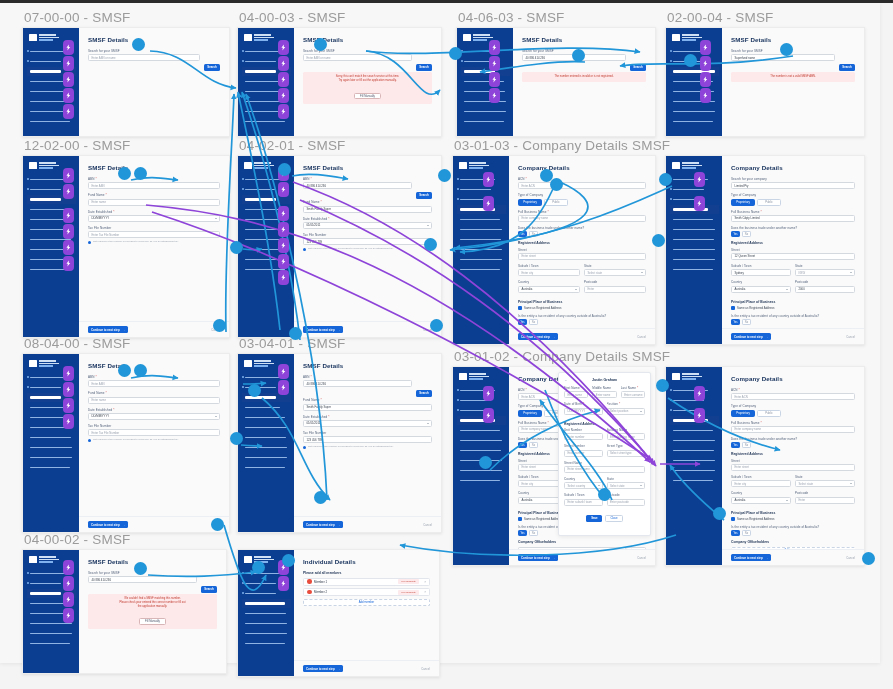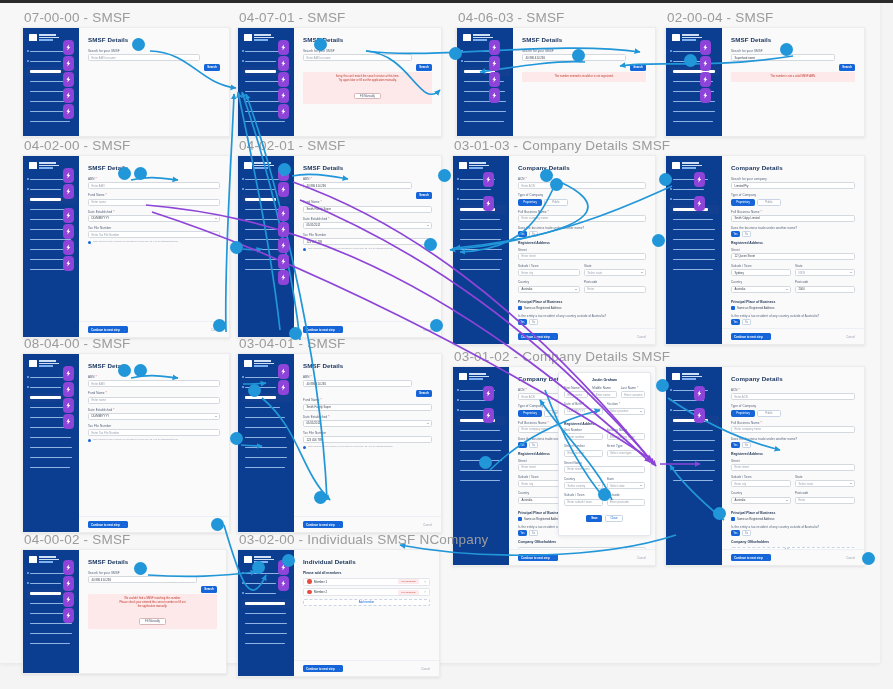--- a/index.html
+++ b/index.html
@@ -300,21 +300,21 @@
             <div class="page-title">SMSF Details</div>
             <div class="fld-label">Search for your SMSF</div>
             <div class="row">
               <div class="input" style="margin-bottom: 4px;">Enter ABN or name</div>
               <div style="flex: 0 0 auto;"><div class="btn-primary" style="flex: 0 0 auto;">Search</div></div>
             </div>
           </div>
         </div>
       </div>
       <div class="frame" style="left: 237px; top: 27px; width: 205px; height: 110px;">
-        <div class="frame-title">04-07-01 - SMSF</div>
+        <div class="frame-title">04-00-03 - SMSF</div>
         <div class="frame-body">
           <div class="sidebar">
             <div class="logo">
               <div class="logo-mark"></div>
               <div class="logo-txt">
                 <div class="logo-l1"></div>
                 <div class="logo-l2"></div>
                 <div class="logo-l3"></div>
               </div>
             </div>
@@ -448,21 +448,21 @@
               <div class="input filled" style="margin-bottom: 4px;">Superfund name</div>
               <div style="flex: 0 0 auto;"><div class="btn-primary" style="flex: 0 0 auto;">Search</div></div>
             </div>
             <div class="err">
               <div class="line">The number is not a valid SMSF ABN.</div>
             </div>
           </div>
         </div>
       </div>
       <div class="frame" style="left: 22px; top: 155px; width: 208px; height: 183px;">
-        <div class="frame-title">04-02-00 - SMSF</div>
+        <div class="frame-title">12-02-00 - SMSF</div>
         <div class="frame-body">
           <div class="sidebar">
             <div class="logo">
               <div class="logo-mark"></div>
               <div class="logo-txt">
                 <div class="logo-l1"></div>
                 <div class="logo-l2"></div>
                 <div class="logo-l3"></div>
               </div>
             </div>
@@ -1308,21 +1308,20 @@
             <div class="fld-label">Search for your SMSF</div>
             <div class="row">
               <div class="input filled" style="margin-bottom: 4px;">40 886 414 236</div>
               <div style="flex: 0 0 auto;"><div class="btn-primary" style="flex: 0 0 auto;">Search</div></div>
             </div>
             <div class="err"><div class="line">We couldn't find a SMSF matching this number.</div><div class="line">Please check your entered the correct number or fill out</div><div class="line">the application manually.</div><div class="ebtn">Fill Manually</div></div>
           </div>
         </div>
       </div>
       <div class="frame" style="left: 237px; top: 549px; width: 203px; height: 128px;">
-        <div class="frame-title">03-02-00 - Individuals SMSF NCompany</div>
         <div class="frame-body">
           <div class="sidebar">
             <div class="logo">
               <div class="logo-mark"></div>
               <div class="logo-txt">
                 <div class="logo-l1"></div>
                 <div class="logo-l2"></div>
                 <div class="logo-l3"></div>
               </div>
             </div>

